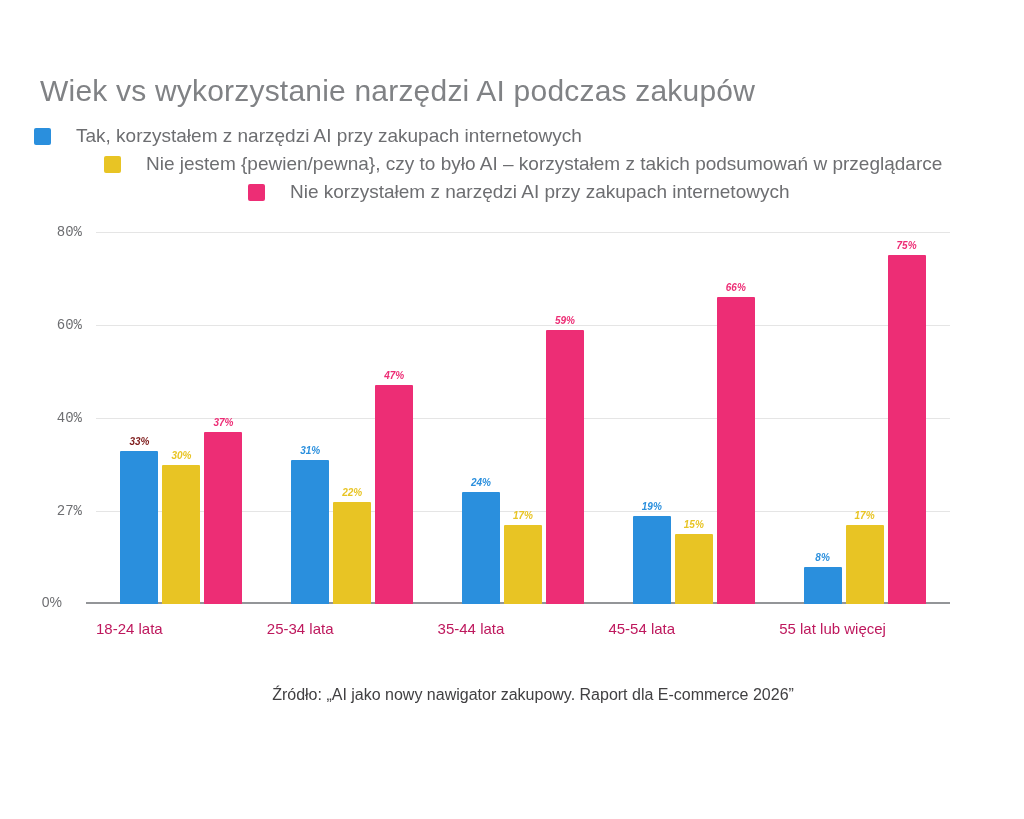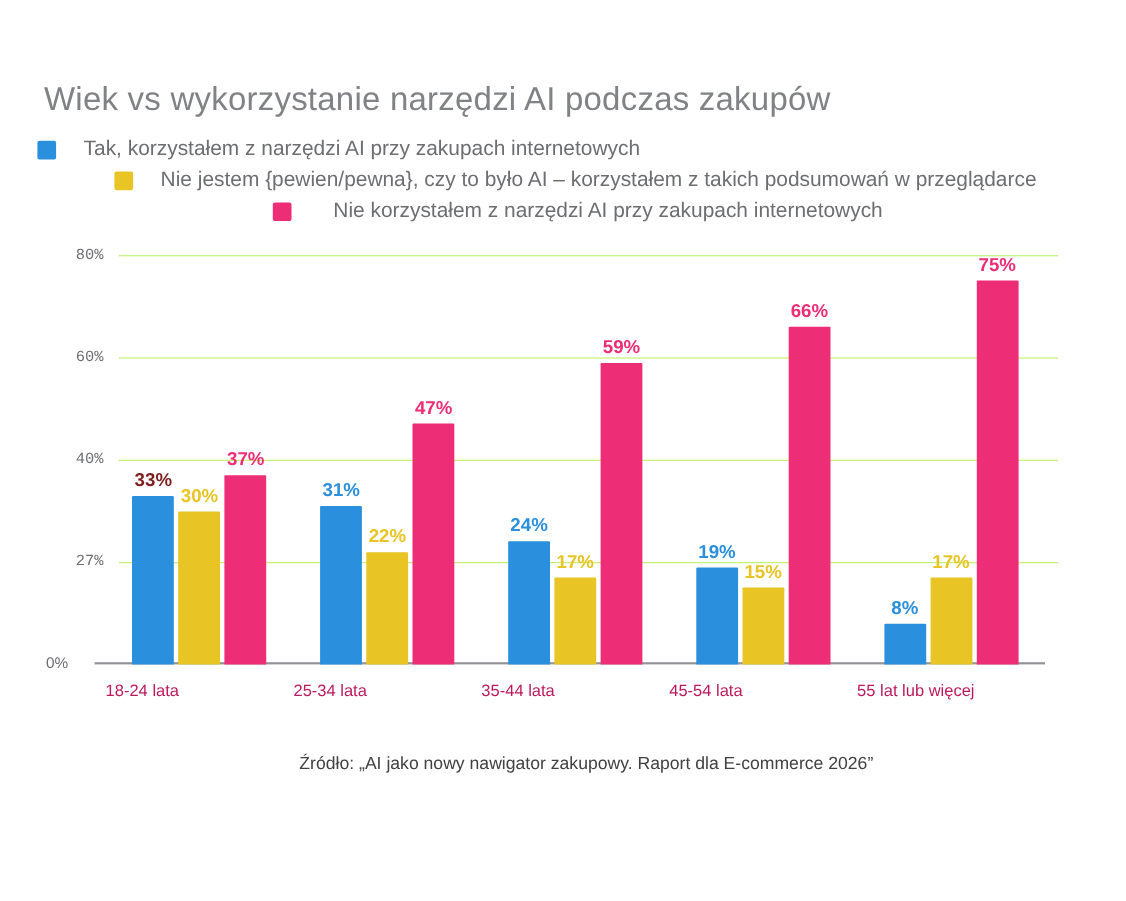--- a/index.html
+++ b/index.html
@@ -28,44 +28,44 @@
     width: 940px;
   }
   .legend-row {
     display: flex;
     align-items: center;
     height: 24px;
     margin-bottom: 4px;
   }
   .legend-row.r1 { padding-left: 0px; }
   .legend-row.r2 { padding-left: 70px; }
-  .legend-row.r3 { padding-left: 214px; gap: 13px; }
+  .legend-row.r3 { padding-left: 214px; }
   .legend-swatch {
     width: 17px; height: 17px;
     border-radius: 2px;
     flex: 0 0 auto;
   }
   .legend-label {
     margin-left: 25px;
     font-size: 19px;
     color: #6d6e71;
     white-space: nowrap;
   }
 
   
   .plot {
     position: absolute;
     left: 96px; top: 232px;
     width: 854px; height: 372px;
   }
   .gridline {
     position: absolute;
-    left: 12px; width: 100%;
+    left: 0; width: 100%;
     height: 1px;
-    background: #bef264;
+    background: #e5e5e5;
     font-family: Liberation Mono, monospace;
   }
   .axis-x {
     position: absolute;
     left: -10px; bottom: 0;
     width: 864px; height: 2px;
     background: #939598;
   }
   .ytick {
     position: absolute;
@@ -107,23 +107,24 @@
     height: 100%;
   }
   .bar {
     width: 38px;
     border-radius: 1px 1px 0 0;
   }
   .bar-label {
     position: absolute;
     bottom: 100%;
     margin-bottom: 4px;
-    font-size: 17px;
+    font-size: 10px;
     font-weight: 700;
     white-space: nowrap;
+    font-style: italic;
   }
   .cat-label {
     position: absolute;
     top: 100%;
     margin-top: 16px;
     left: 0; right: 0;
     text-align: left;
     font-size: 15px;
     font-weight: 400;
     color: #be185d;

